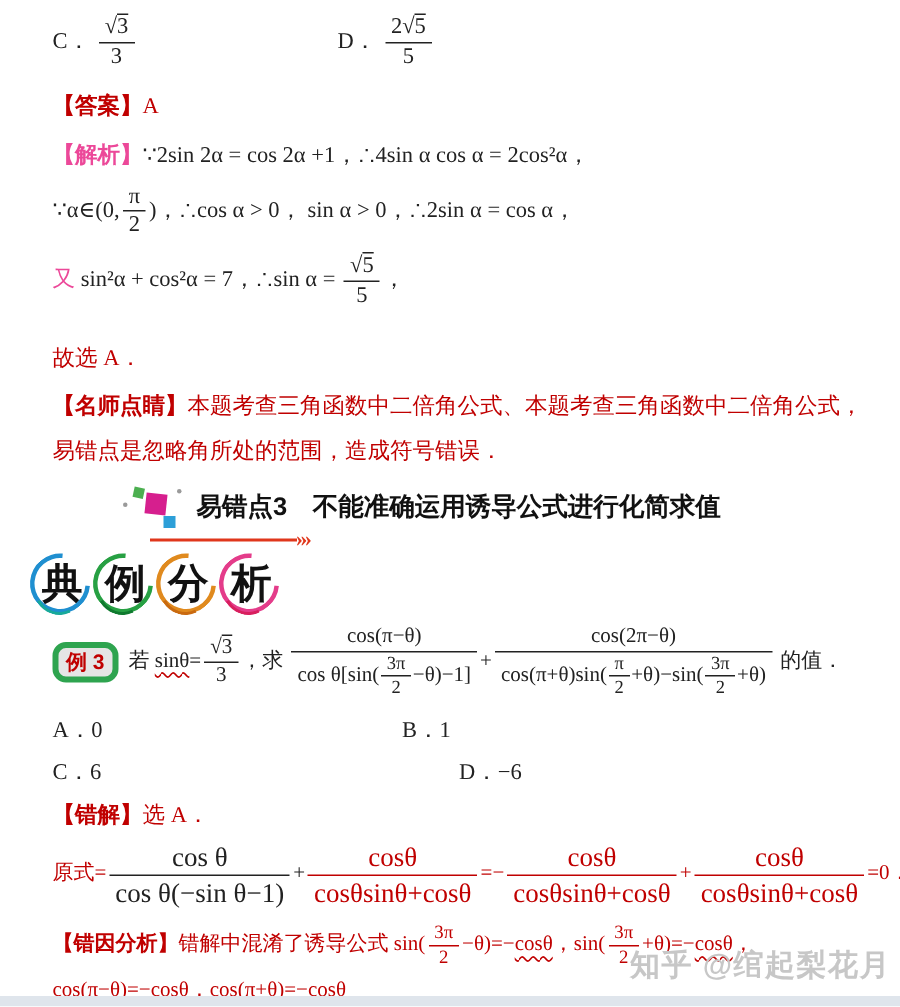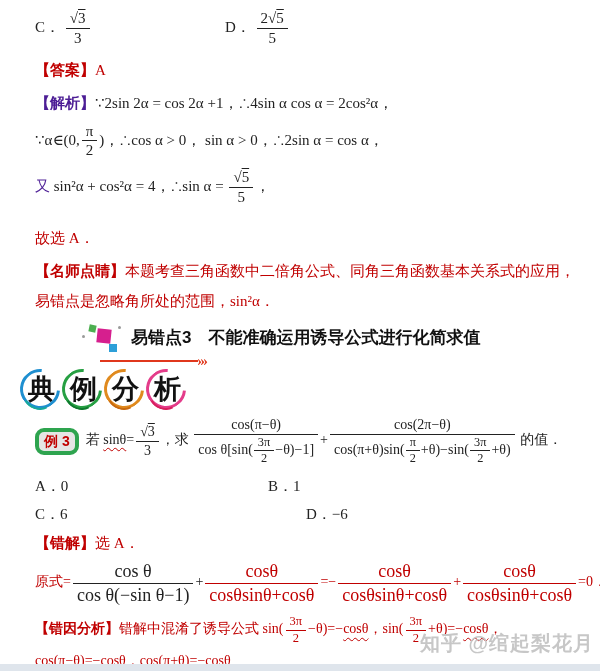--- a/index.html
+++ b/index.html
@@ -5,21 +5,21 @@
   html,body{margin:0;padding:0;}
   body{
     width:600px;height:671px;position:relative;overflow:hidden;
     background:#ffffff;color:#222;
     font-family:"Liberation Serif","DejaVu Serif",serif;
     font-size:15px;
   }
   .content{padding:4px 25px 0 35px;position:relative;}
   .line{white-space:nowrap;}
   .wrapline{white-space:normal;}
-  .c-r{color:#4c1d95;}
+  .c-r{color:#ec4899;}
   .c-k{color:#222;}
   .bold{font-weight:bold;}
   .red-line{color:#c00000;}
   .black-line{color:#222;}
   
   .frac{display:inline-block;vertical-align:middle;text-align:center;margin:1px 2px;line-height:1.25;}
   .frac .num{display:block;padding:0 4px;border-bottom:1px solid currentColor;}
   .frac .den{display:block;padding:0 4px;}
   .frac .frac{font-size:0.88em;margin:0 1px;}
   .sqrt .ov{text-decoration:overline;}
@@ -85,25 +85,25 @@
     <span class="opt1 line"><span>C． </span><span class="frac"><span class="num"><span class="sqrt">√<span class="ov">3</span></span></span><span class="den"><span>3</span></span></span></span>
     <span class="line"><span>D． </span><span class="frac"><span class="num"><span>2</span><span class="sqrt">√<span class="ov">5</span></span></span><span class="den"><span>5</span></span></span></span>
   </div>
 
   <div id="answer" class="line red-line"><span class="bold">【答案】</span><span>A</span></div>
 
   <div id="jiexi" class="line black-line"><span class="c-r bold">【解析】</span><span>∵2sin 2α = cos 2α +1，∴4sin α cos α = 2cos²α，</span></div>
 
   <div id="l4" class="line black-line"><span>∵α∈(0,</span><span class="frac"><span class="num"><span>π</span></span><span class="den"><span>2</span></span></span><span>)，∴cos α &gt; 0， sin α &gt; 0，∴2sin α = cos α，</span></div>
 
-  <div id="l5" class="line black-line"><span class="c-r">又</span><span> sin²α + cos²α = 4，∴sin α = </span><span class="frac"><span class="num"><span class="sqrt">√<span class="ov">5</span></span></span><span class="den"><span>5</span></span></span><span>，</span></div>
+  <div id="l5" class="line black-line"><span class="c-r">又</span><span> sin²α + cos²α = 7，∴sin α = </span><span class="frac"><span class="num"><span class="sqrt">√<span class="ov">5</span></span></span><span class="den"><span>5</span></span></span><span>，</span></div>
 
   <div id="l6" class="line red-line">故选 A．</div>
 
-  <div id="mingshi" class="wrapline red-line"><span class="bold">【名师点睛】</span><span>本题考查三角函数中二倍角公式、同角三角函数基本关系式的应用，易错点是忽略角所处的范围，sin²α．</span></div>
+  <div id="mingshi" class="wrapline red-line"><span class="bold">【名师点睛】</span><span>本题考查三角函数中二倍角公式、本题考查三角函数中二倍角公式，易错点是忽略角所处的范围，造成符号错误．</span></div>
 
   <div id="headingrow">
     <span class="sq-cluster">
       <span class="sq-g"></span>
       <span class="sq-m"></span>
       <span class="sq-b"></span>
       <span class="dot dot1"></span>
       <span class="dot dot2"></span>
     </span>
     <span class="heading-title">易错点3　不能准确运用诱导公式进行化简求值</span>

